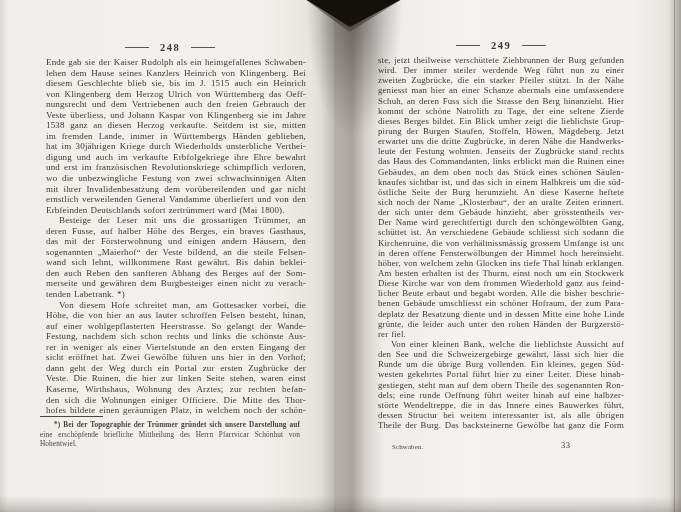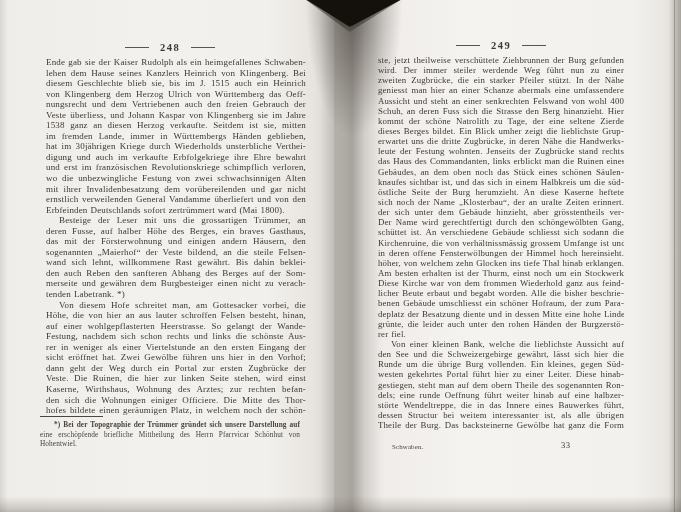--- a/index.html
+++ b/index.html
@@ -126,21 +126,21 @@
       <div class="tline">den auch Reben den sanfteren Abhang des Berges auf der Som-</div>
       <div class="tline">merseite und gewähren dem Burgbesteiger einen nicht zu verach-</div>
       <div class="tline last">tenden Labetrank. *)</div>
       <div class="tline indent">Von diesem Hofe schreitet man, am Gottesacker vorbei, die</div>
       <div class="tline">Höhe, die von hier an aus lauter schroffen Felsen besteht, hinan,</div>
       <div class="tline">auf einer wohlgepflasterten Heerstrasse.  So gelangt der Wande-</div>
       <div class="tline">Festung, nachdem sich schon rechts und links die schönste Aus-</div>
       <div class="tline">rer in weniger als einer Viertelstunde an den ersten Eingang der</div>
       <div class="tline">sicht eröffnet hat.  Zwei Gewölbe führen uns hier in den Vorhof;</div>
       <div class="tline">dann geht der Weg durch ein Portal zur ersten Zugbrücke der</div>
-      <div class="tline">Veste.  Die Ruinen, die hier zur linken Seite stehen, wird einst</div>
+      <div class="tline">Veste.  Die Ruinen, die hier zur linken Seite stehen, waren einst</div>
       <div class="tline">Kaserne, Wirthshaus, Wohnung des Arztes; zur rechten befan-</div>
       <div class="tline">den sich die Wohnungen einiger Officiere.  Die Mitte des Thor-</div>
       <div class="tline">hofes bildete einen geräumigen Platz, in welchem noch der schön-</div>
     </div>
 
   <div class="footnote-rule"></div>
   <div class="footnote">
       <div class="tline indent">*) Bei der Topographie der Trümmer gründet sich unsere Darstellung auf</div>
       <div class="tline">eine erschöpfende briefliche Mittheilung des Herrn Pfarrvicar Schönhut von</div>
       <div class="tline last">Hohentwiel.</div>
@@ -150,24 +150,24 @@
     <span class="pgrule"></span>
     <span>249</span>
     <span class="pgrule"></span>
   </div>
 
   <div class="lines lines-right">
       <div class="tline">ste, jetzt theilweise verschüttete Ziehbrunnen der Burg gefunden</div>
       <div class="tline">wird.  Der immer steiler werdende Weg führt nun zu einer</div>
       <div class="tline">zweiten Zugbrücke, die ein starker Pfeiler stützt.  In der Nähe</div>
       <div class="tline">geniesst man hier an einer Schanze abermals eine umfassendere</div>
-      <div class="tline">Aussicht und steht an einer senkrechten Felswand von wohl 400</div>
       <div class="tline">Schuh, an deren Fuss sich die Strasse den Berg hinanzieht.  Hier</div>
       <div class="tline">kommt der schöne Natrolith zu Tage, der eine seltene Zierde</div>
       <div class="tline">dieses Berges bildet.  Ein Blick umher zeigt die lieblichste Grup-</div>
+      <div class="tline">pirung der Burgen Staufen, Stoffeln, Höwen, Mägdeberg.  Jetzt</div>
       <div class="tline">erwartet uns die dritte Zugbrücke, in deren Nähe die Handwerks-</div>
       <div class="tline">leute der Festung wohnten.  Jenseits der Zugbrücke stand rechts</div>
       <div class="tline">das Haus des Commandanten, links erblickt man die Ruinen eines</div>
       <div class="tline">Gebäudes, an dem oben noch das Stück eines schönen Säulen-</div>
       <div class="tline">knaufes sichtbar ist, und das sich in einem Halbkreis um die süd-</div>
       <div class="tline">östliche Seite der Burg herumzieht.  An diese Kaserne heftete</div>
       <div class="tline">sich noch der Name „Klosterbau“, der an uralte Zeiten erinnert.</div>
       <div class="tline">der sich unter dem Gebäude hinzieht, aber grösstentheils ver-</div>
       <div class="tline">Der Name wird gerechtfertigt durch den schöngewölbten Gang,</div>
       <div class="tline">schüttet ist.  An verschiedene Gebäude schliesst sich sodann die</div>

